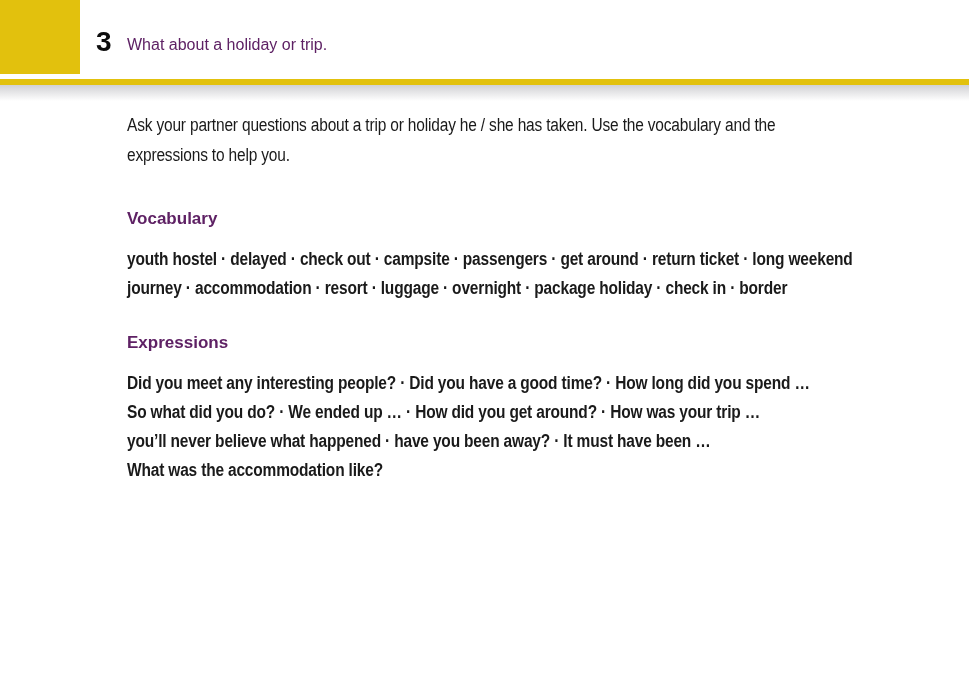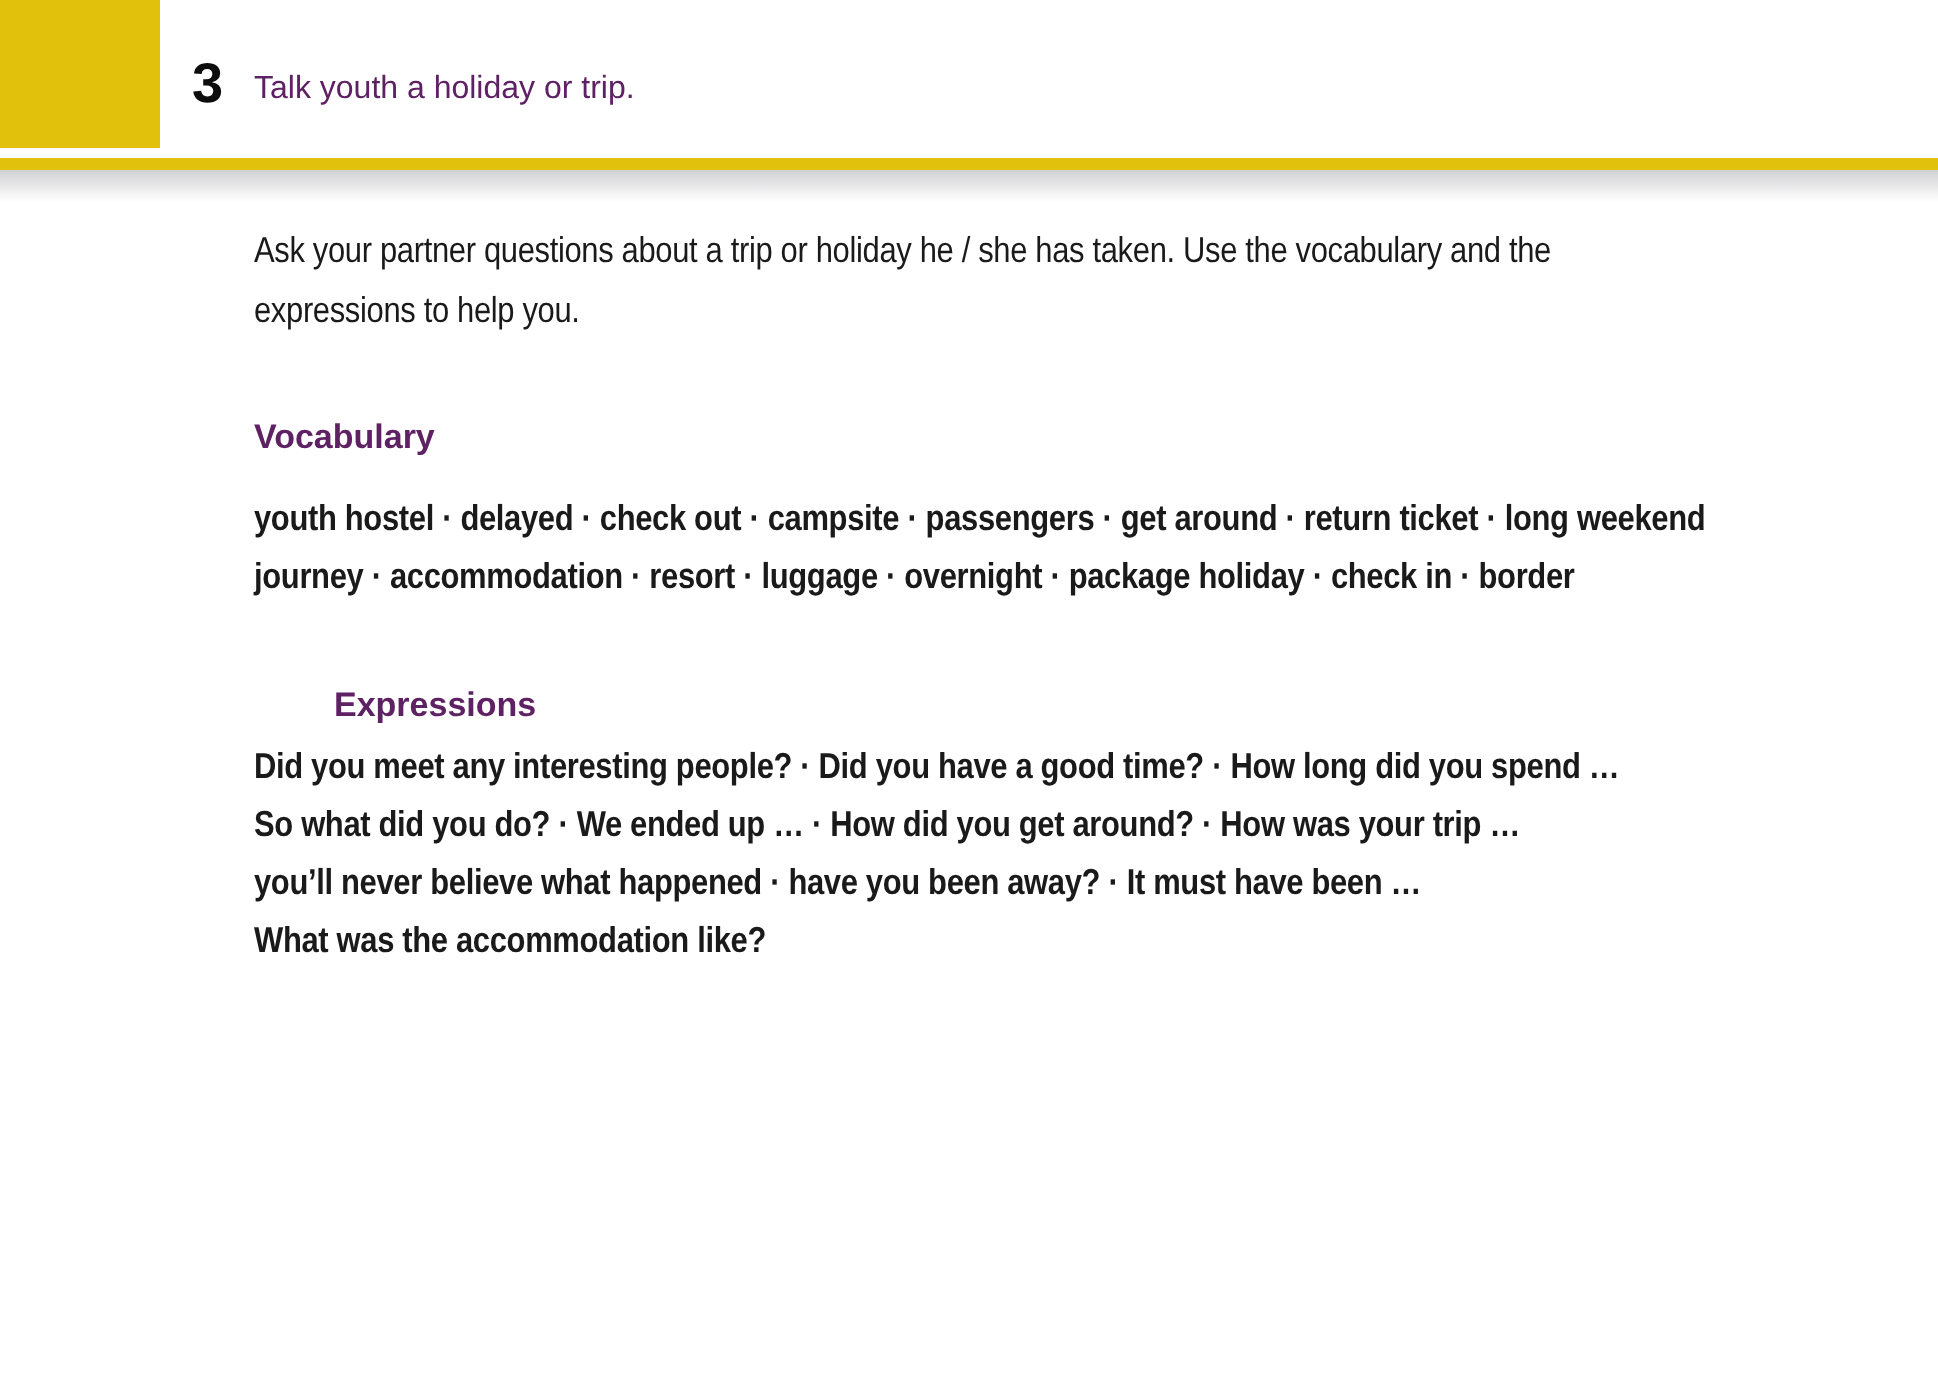--- a/index.html
+++ b/index.html
@@ -67,21 +67,21 @@
     letter-spacing:-0.2px;
   }
   .section-heading{
     position:absolute;
     left:127px;
     font-size:17px;
     font-weight:bold;
     color:var(--purple);
   }
   .vocab-heading{top:209px;}
-  .expr-heading{top:343px;margin-left:40px;}
+  .expr-heading{top:333px;}
   .word-list{
     position:absolute;
     left:127px;
     width:1100px;
     font-size:18px;
     font-weight:bold;
     line-height:29px;
     color:var(--ink);
     white-space:pre-line;
     transform:scaleX(0.86);
@@ -93,21 +93,21 @@
 </style>
 </head>
 <body>
 
 <div class="page">
 
   <div class="corner-square"></div>
 
   <div class="header-number">3</div>
 
-  <div class="header-title">Talk youth a holiday or trip.</div>
+  <div class="header-title">What about a holiday or trip.</div>
 
   <div class="rule"></div>
   <div class="rule-shadow"></div>
 
   <p class="intro">Ask your partner questions about a trip or holiday he / she has taken. Use the vocabulary and the
 expressions to help you.</p>
 
   <h2 class="section-heading vocab-heading">Vocabulary</h2>
 
   <p class="word-list vocab-list">youth hostel · delayed · check out · campsite · passengers · get around · return ticket · long weekend

